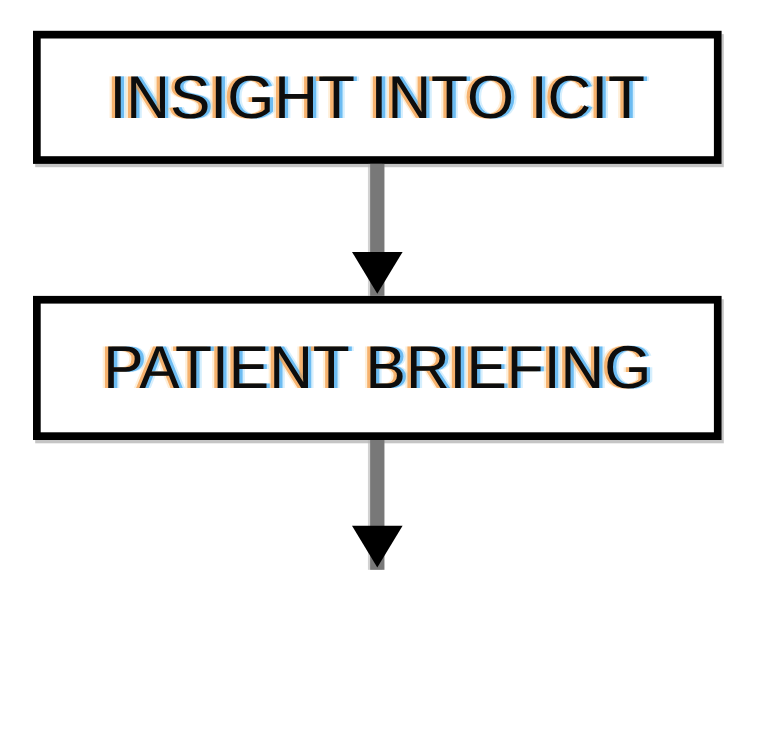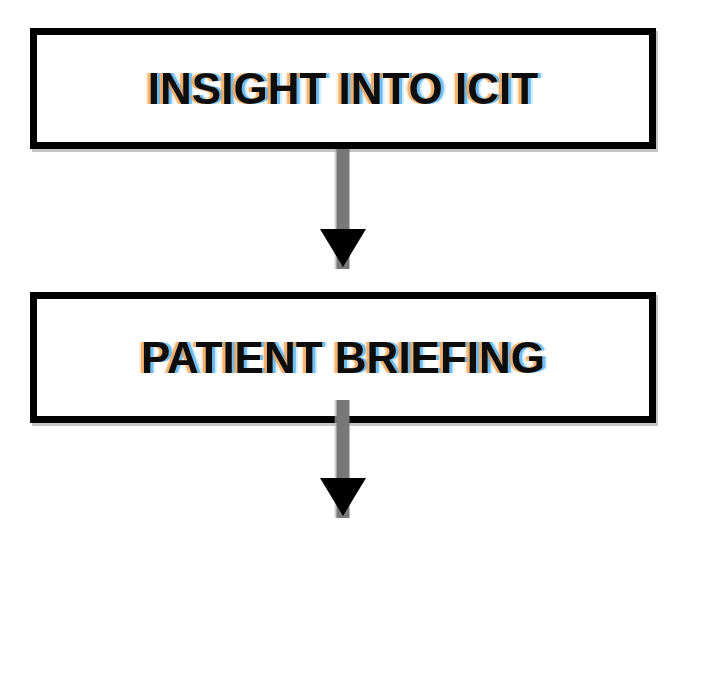--- a/index.html
+++ b/index.html
@@ -12,22 +12,22 @@
   }
   .node{
     position:absolute;left:30px;width:626px;
     box-sizing:border-box;
     background:var(--node-fill,#ffffff);
     border:7px solid var(--node-border,#000000);
     box-shadow:2px 3px 0 rgba(150,150,150,0.55);
     display:flex;align-items:center;justify-content:center;
   }
   .node-label{
-    font-weight:bold;
-    font-size:44px;
+    font-weight:normal;
+    font-size:55px;
     line-height:1;
     white-space:nowrap;
     color:var(--text-c,#0d0d0d);
     
     text-shadow:
       -3px 0 0 rgba(242,153,64,0.70),
        3px 0 0 rgba(64,166,238,0.70),
       -5px 0 0 rgba(252,215,160,0.40),
        5px 0 0 rgba(164,220,250,0.45);
     filter:blur(0.4px);
@@ -47,21 +47,21 @@
     left:50%;transform:translateX(-50%);
     width:0;height:0;
     border-left:23px solid transparent;
     border-right:23px solid transparent;
     border-top:38px solid var(--head-c,#000000);
     filter:blur(0.6px);
   }
   
   #node-1{top:28px;height:121px;}
   #conn-1{top:149px;height:120px;}
-  #node-2{top:269px;height:131px;margin-top:23px;}
+  #node-2{top:269px;height:131px;}
   #conn-2{top:400px;height:118px;}
   #node-3{top:518px;height:133px;}
 </style>
 </head>
 <body>
 
 <div class="stage">
 
   <div class="node" id="node-1">
     <span class="node-label">INSIGHT INTO ICIT</span>

